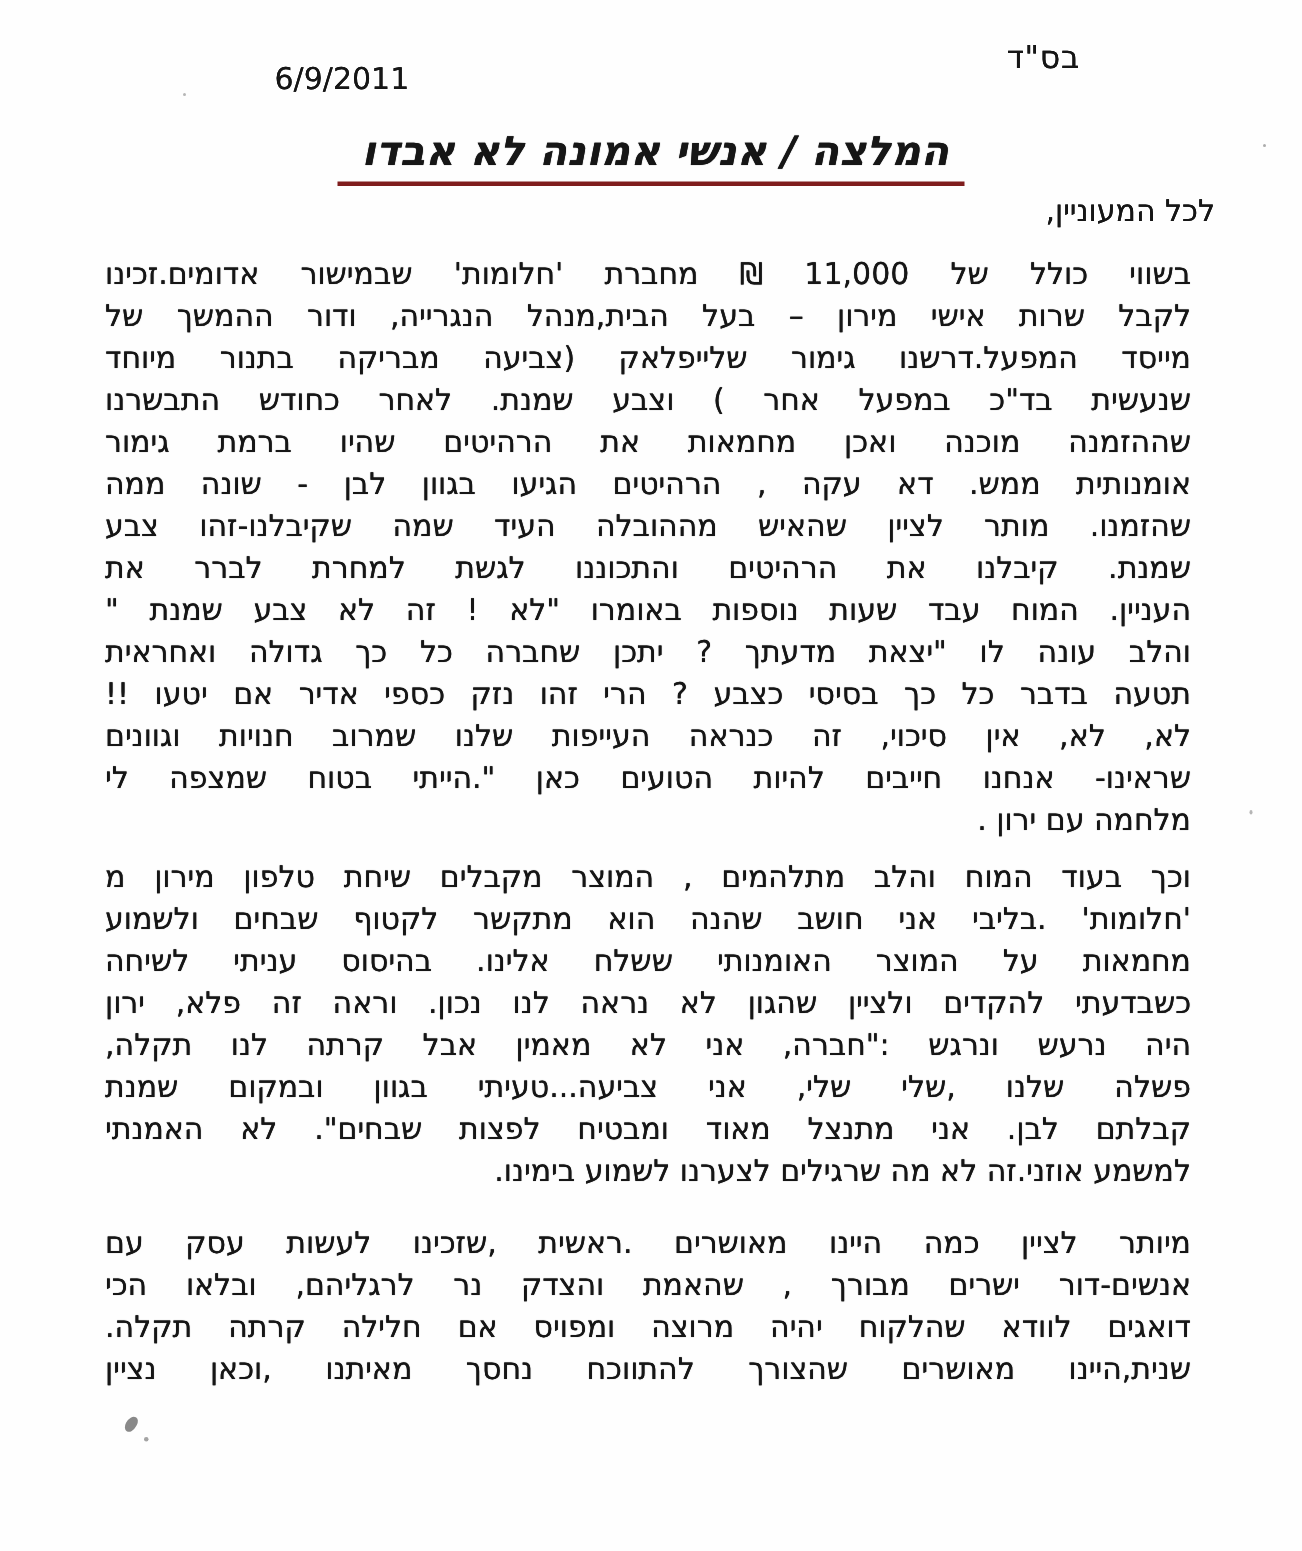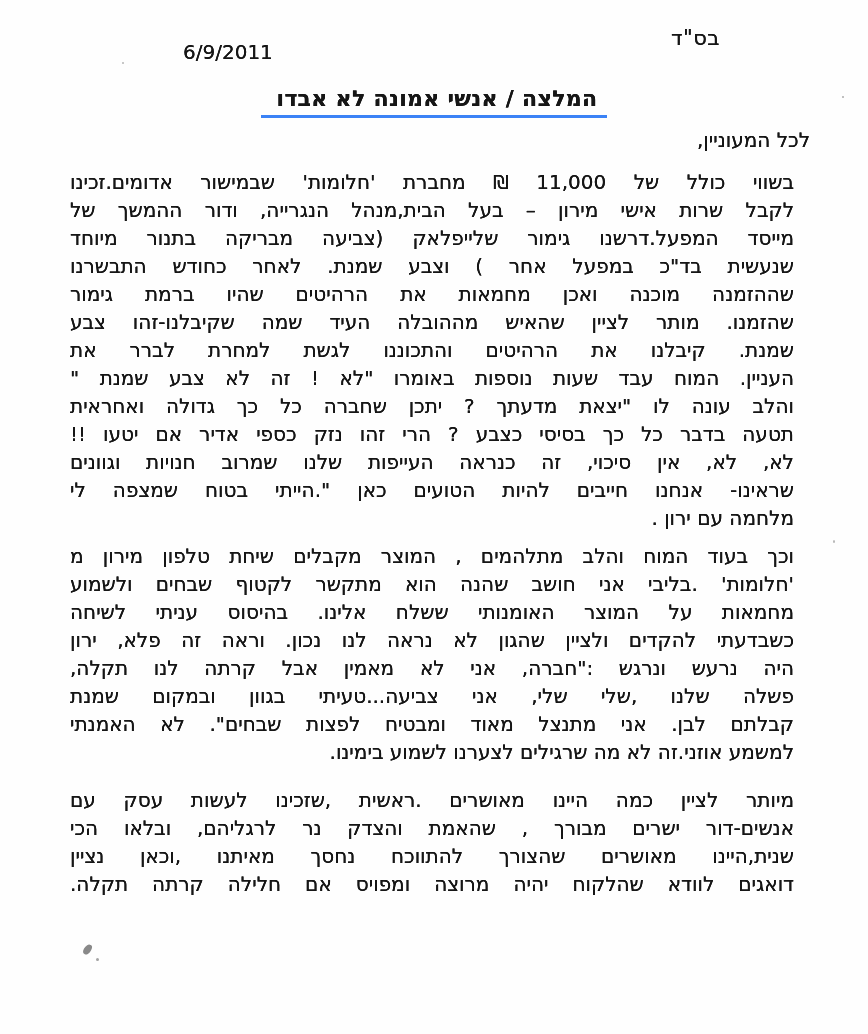--- a/index.html
+++ b/index.html
@@ -39,26 +39,27 @@
   }
   .title-wrap {
     position: absolute;
     top: 86px;
     left: 0;
     width: 100%;
     text-align: center;
   }
   .title {
     display: inline-block;
-    font-size: 22px;
+    font-size: 27px;
     font-weight: bold;
     letter-spacing: 0.3px;
-    border-bottom: 3px solid #3b82f6;
+    border-bottom: 3px solid #7f1d1d;
     padding: 0 10px 4px 16px;
     text-shadow: 0 0 0.5px #000;
+    font-style: italic;
   }
   .salutation {
     position: absolute;
     top: 128px;
     right: 58px;
     font-size: 20px;
     text-shadow: 0 0 0.4px #000;
   }
   
   .letter-body {
@@ -109,20 +110,21 @@
 
   <div class="salutation">לכל המעוניין,</div>
 
   <div class="letter-body">
     <div class="paragraph">
         <div class="line">בשווי כולל של 11,000 ₪ מחברת 'חלומות' שבמישור אדומים.זכינו</div>
         <div class="line">לקבל שרות אישי מירון – בעל הבית,מנהל הנגרייה, ודור ההמשך של</div>
         <div class="line">מייסד המפעל.דרשנו גימור שלייפלאק (צביעה מבריקה בתנור מיוחד</div>
         <div class="line">שנעשית בד"כ במפעל אחר ) וצבע שמנת. לאחר כחודש התבשרנו</div>
         <div class="line">שההזמנה מוכנה ואכן מחמאות את הרהיטים שהיו ברמת גימור</div>
+        <div class="line">אומנותית ממש. דא עקה , הרהיטים הגיעו בגוון לבן - שונה ממה</div>
         <div class="line">שהזמנו. מותר לציין שהאיש מההובלה העיד שמה שקיבלנו-זהו צבע</div>
         <div class="line">שמנת. קיבלנו את הרהיטים והתכוננו לגשת למחרת לברר את</div>
         <div class="line">העניין. המוח עבד שעות נוספות באומרו "לא ! זה לא צבע שמנת "</div>
         <div class="line">והלב עונה לו "יצאת מדעתך ? יתכן שחברה כל כך גדולה ואחראית</div>
         <div class="line">תטעה בדבר כל כך בסיסי כצבע ? הרי זהו נזק כספי אדיר אם יטעו !!</div>
         <div class="line">לא, לא, אין סיכוי, זה כנראה העייפות שלנו שמרוב חנויות וגוונים</div>
         <div class="line">שראינו- אנחנו חייבים להיות הטועים כאן ".הייתי בטוח שמצפה לי</div>
         <div class="line last">מלחמה עם ירון .</div>
       </div>
     <div class="paragraph">
@@ -131,22 +133,22 @@
         <div class="line">מחמאות על המוצר האומנותי ששלח אלינו. בהיסוס עניתי לשיחה</div>
         <div class="line">כשבדעתי להקדים ולציין שהגון לא נראה לנו נכון. וראה זה פלא, ירון</div>
         <div class="line">היה נרעש ונרגש :"חברה, אני לא מאמין אבל קרתה לנו תקלה,</div>
         <div class="line">פשלה שלנו ,שלי שלי, אני צביעה...טעיתי בגוון ובמקום שמנת</div>
         <div class="line">קבלתם לבן. אני מתנצל מאוד ומבטיח לפצות שבחים". לא האמנתי</div>
         <div class="line last">למשמע אוזני.זה לא מה שרגילים לצערנו לשמוע בימינו.</div>
       </div>
     <div class="paragraph">
         <div class="line">מיותר לציין כמה היינו מאושרים .ראשית ,שזכינו לעשות עסק עם</div>
         <div class="line">אנשים-דור ישרים מבורך , שהאמת והצדק נר לרגליהם, ובלאו הכי</div>
+        <div class="line">דואגים לוודא שהלקוח יהיה מרוצה ומפויס אם חלילה קרתה תקלה.</div>
         <div class="line">שנית,היינו מאושרים שהצורך להתווכח נחסך מאיתנו ,וכאן נציין</div>
-        <div class="line">דואגים לוודא שהלקוח יהיה מרוצה ומפויס אם חלילה קרתה תקלה.</div>
       </div>
   </div>
 
   <div class="speckle s1"></div>
   <div class="speckle s2"></div>
   <div class="speckle s3"></div>
   <div class="speckle s4"></div>
   <div class="speckle s5"></div>
 
 </div>

